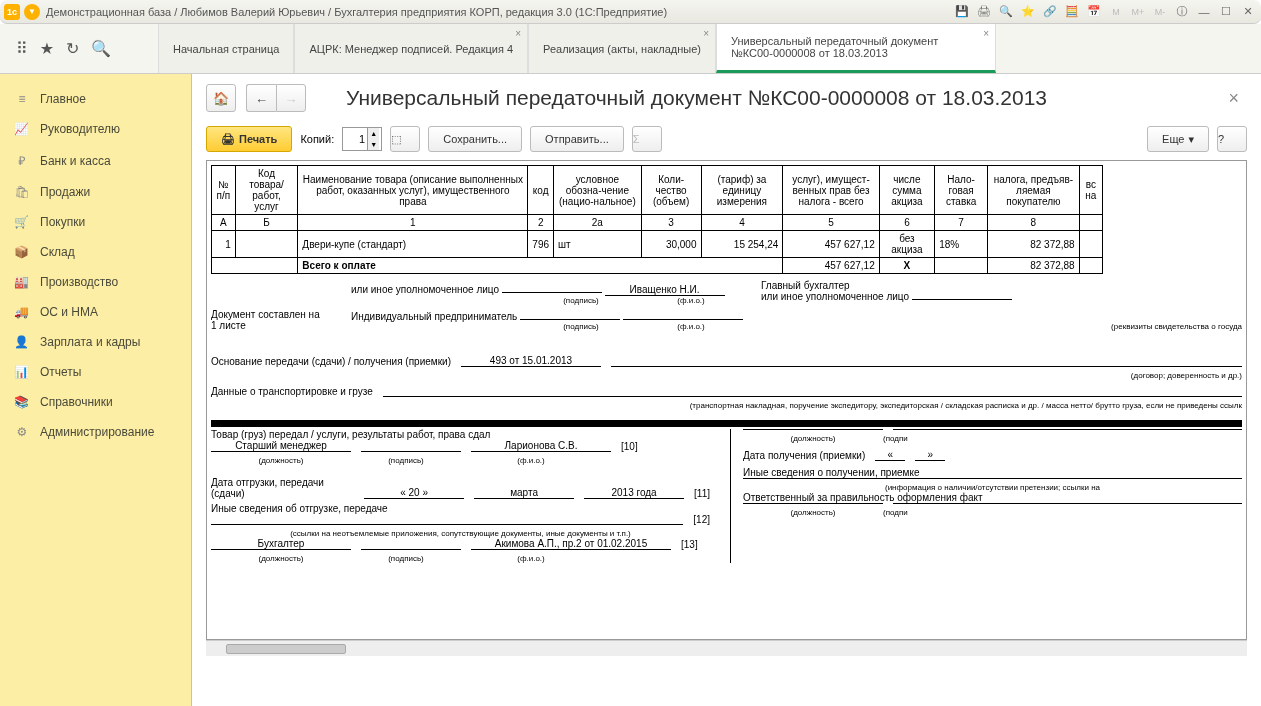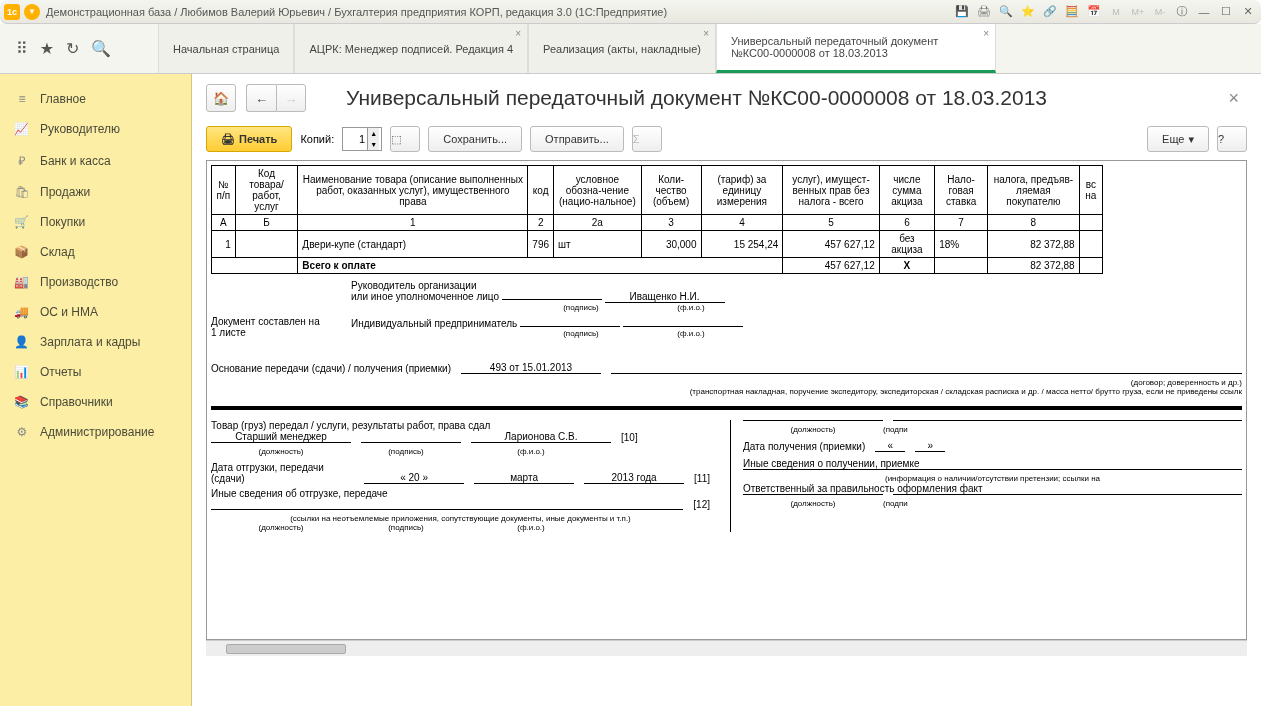--- a/index.html
+++ b/index.html
@@ -41,21 +41,21 @@
 table.upd { border-collapse: collapse; font-size: 10px; width: 892px; }
 table.upd th, table.upd td { border: 1px solid #000; padding: 2px 4px; text-align: center; vertical-align: middle; }
 table.upd th { font-weight: normal; }
 .ta-r { text-align: right !important; }
 .ta-l { text-align: left !important; }
 .bold { font-weight: bold; }
 .sig-area { font-size: 10px; margin-top: 6px; }
 .sig-row { display: flex; gap: 10px; margin-bottom: 4px; align-items: flex-end; }
 .uline { border-bottom: 1px solid #000; display: inline-block; min-width: 100px; text-align: center; }
 .small { font-size: 8px; text-align: center; }
-.two-col { display: flex; gap: 20px; margin-top: 10px; border-top: 4px solid #000000; padding-top: 10px; }
+.two-col { display: flex; gap: 20px; margin-top: 10px; border-top: 7px solid #000000; padding-top: 2px; }
 .col { flex: 1; }
 .vsep { border-left: 1px solid #000; padding-left: 12px; }
 .scrollbar-h { height: 16px; background: #eee; border-top: 1px solid #ccc; display: flex; align-items: center; }
 .scrollbar-h .thumb { height: 10px; width: 120px; background: #ccc; border: 1px solid #aaa; border-radius: 2px; margin-left: 20px; }
 </style>
 </head>
 <body>
 
 <div class="titlebar">
   <span class="tb-logo">1c</span>
@@ -248,78 +248,93 @@
       </tbody>
         </table>
 
       <div class="sig-area">
         <div class="sig-row">
           <div style="width:130px">
             <div>Документ составлен на</div>
             <div>1 листе</div>
           </div>
           <div style="width:400px">
-            <div><span>Руководитель организации</span></div>
             <div><span>или иное уполномоченное лицо</span>
               <span class="uline" style="min-width:100px"></span>
               <span class="uline" style="min-width:120px">Иващенко Н.И.</span>
             </div>
             <div class="small" style="display:flex">
                 <span style="width:180px"></span>
                 <span style="width:100px">(подпись)</span>
                 <span style="width:120px">(ф.и.о.)</span>
               </div>
             <div style="margin-top:6px"><span>Индивидуальный предприниматель</span>
               <span class="uline" style="min-width:100px"></span>
               <span class="uline" style="min-width:120px"></span>
             </div>
             <div class="small" style="display:flex">
                 <span style="width:180px"></span>
                 <span style="width:100px">(подпись)</span>
                 <span style="width:120px">(ф.и.о.)</span>
               </div>
+          </div>
+          <div style="flex:1">
+            <div>Главный бухгалтер</div>
+            <div><span>или иное уполномоченное лицо</span> <span class="uline"></span></div>
+            <div style="height:20px"></div>
+            <div class="small ta-r">(реквизиты свидетельства о госуда</div>
           </div>
         </div>
 
         <div class="sig-row" style="margin-top:24px">
           <span>Основание передачи (сдачи) / получения (приемки)</span>
           <span class="uline" style="min-width:140px">493 от 15.01.2013</span>
           <span style="flex:1" class="uline"></span>
         </div>
         <div class="small ta-r">(договор; доверенность и др.)</div>
 
+        <div class="sig-row" style="margin-top:6px">
+          <span>Данные о транспортировке и грузе</span>
+          <span style="flex:1" class="uline"></span>
+        </div>
         <div class="small ta-r">(транспортная накладная, поручение экспедитору, экспедиторская / складская расписка и др. / масса нетто/ брутто груза, если не приведены ссылк</div>
 
         <div class="two-col">
           <div class="col">
             <div>Товар (груз) передал / услуги, результаты работ, права сдал</div>
             <div class="sig-row">
               <span class="uline" style="min-width:140px">Старший менеджер</span>
               <span class="uline" style="min-width:100px"></span>
               <span class="uline" style="min-width:140px">Ларионова С.В.</span>
               <span>[10]</span>
             </div>
             <div class="small" style="display:flex">
                 <span style="width:140px">(должность)</span>
                 <span style="width:110px">(подпись)</span>
                 <span style="width:140px">(ф.и.о.)</span>
               </div>
-            <div class="sig-row" style="margin-top:6px">
+            <div class="sig-row" style="margin-top:12px">
               <span>Дата отгрузки, передачи (сдачи)</span>
               <span class="uline">« 20 »</span>
               <span class="uline">марта</span>
               <span class="uline">2013  года</span>
               <span>[11]</span>
             </div>
             <div style="margin-top:0">Иные сведения об отгрузке, передаче</div>
             <div class="sig-row">
                 <span class="uline" style="flex:1"></span>
                 <span>[12]</span>
               </div>
             <div class="small">(ссылки на неотъемлемые приложения, сопутствующие документы, иные документы и т.п.)</div>
+            <div class="sig-row">
+              <span class="uline" style="min-width:140px">Бухгалтер</span>
+              <span class="uline" style="min-width:100px"></span>
+              <span class="uline" style="min-width:200px">Акимова А.П., пр.2 от 01.02.2015</span>
+              <span>[13]</span>
+            </div>
             <div class="small" style="display:flex">
                 <span style="width:140px">(должность)</span>
                 <span style="width:110px">(подпись)</span>
                 <span style="width:140px">(ф.и.о.)</span>
               </div>
           </div>
           <div class="col vsep">
             <div class="sig-row">
                 <span class="uline" style="min-width:140px"></span>
                 <span class="uline" style="flex:1"></span>

